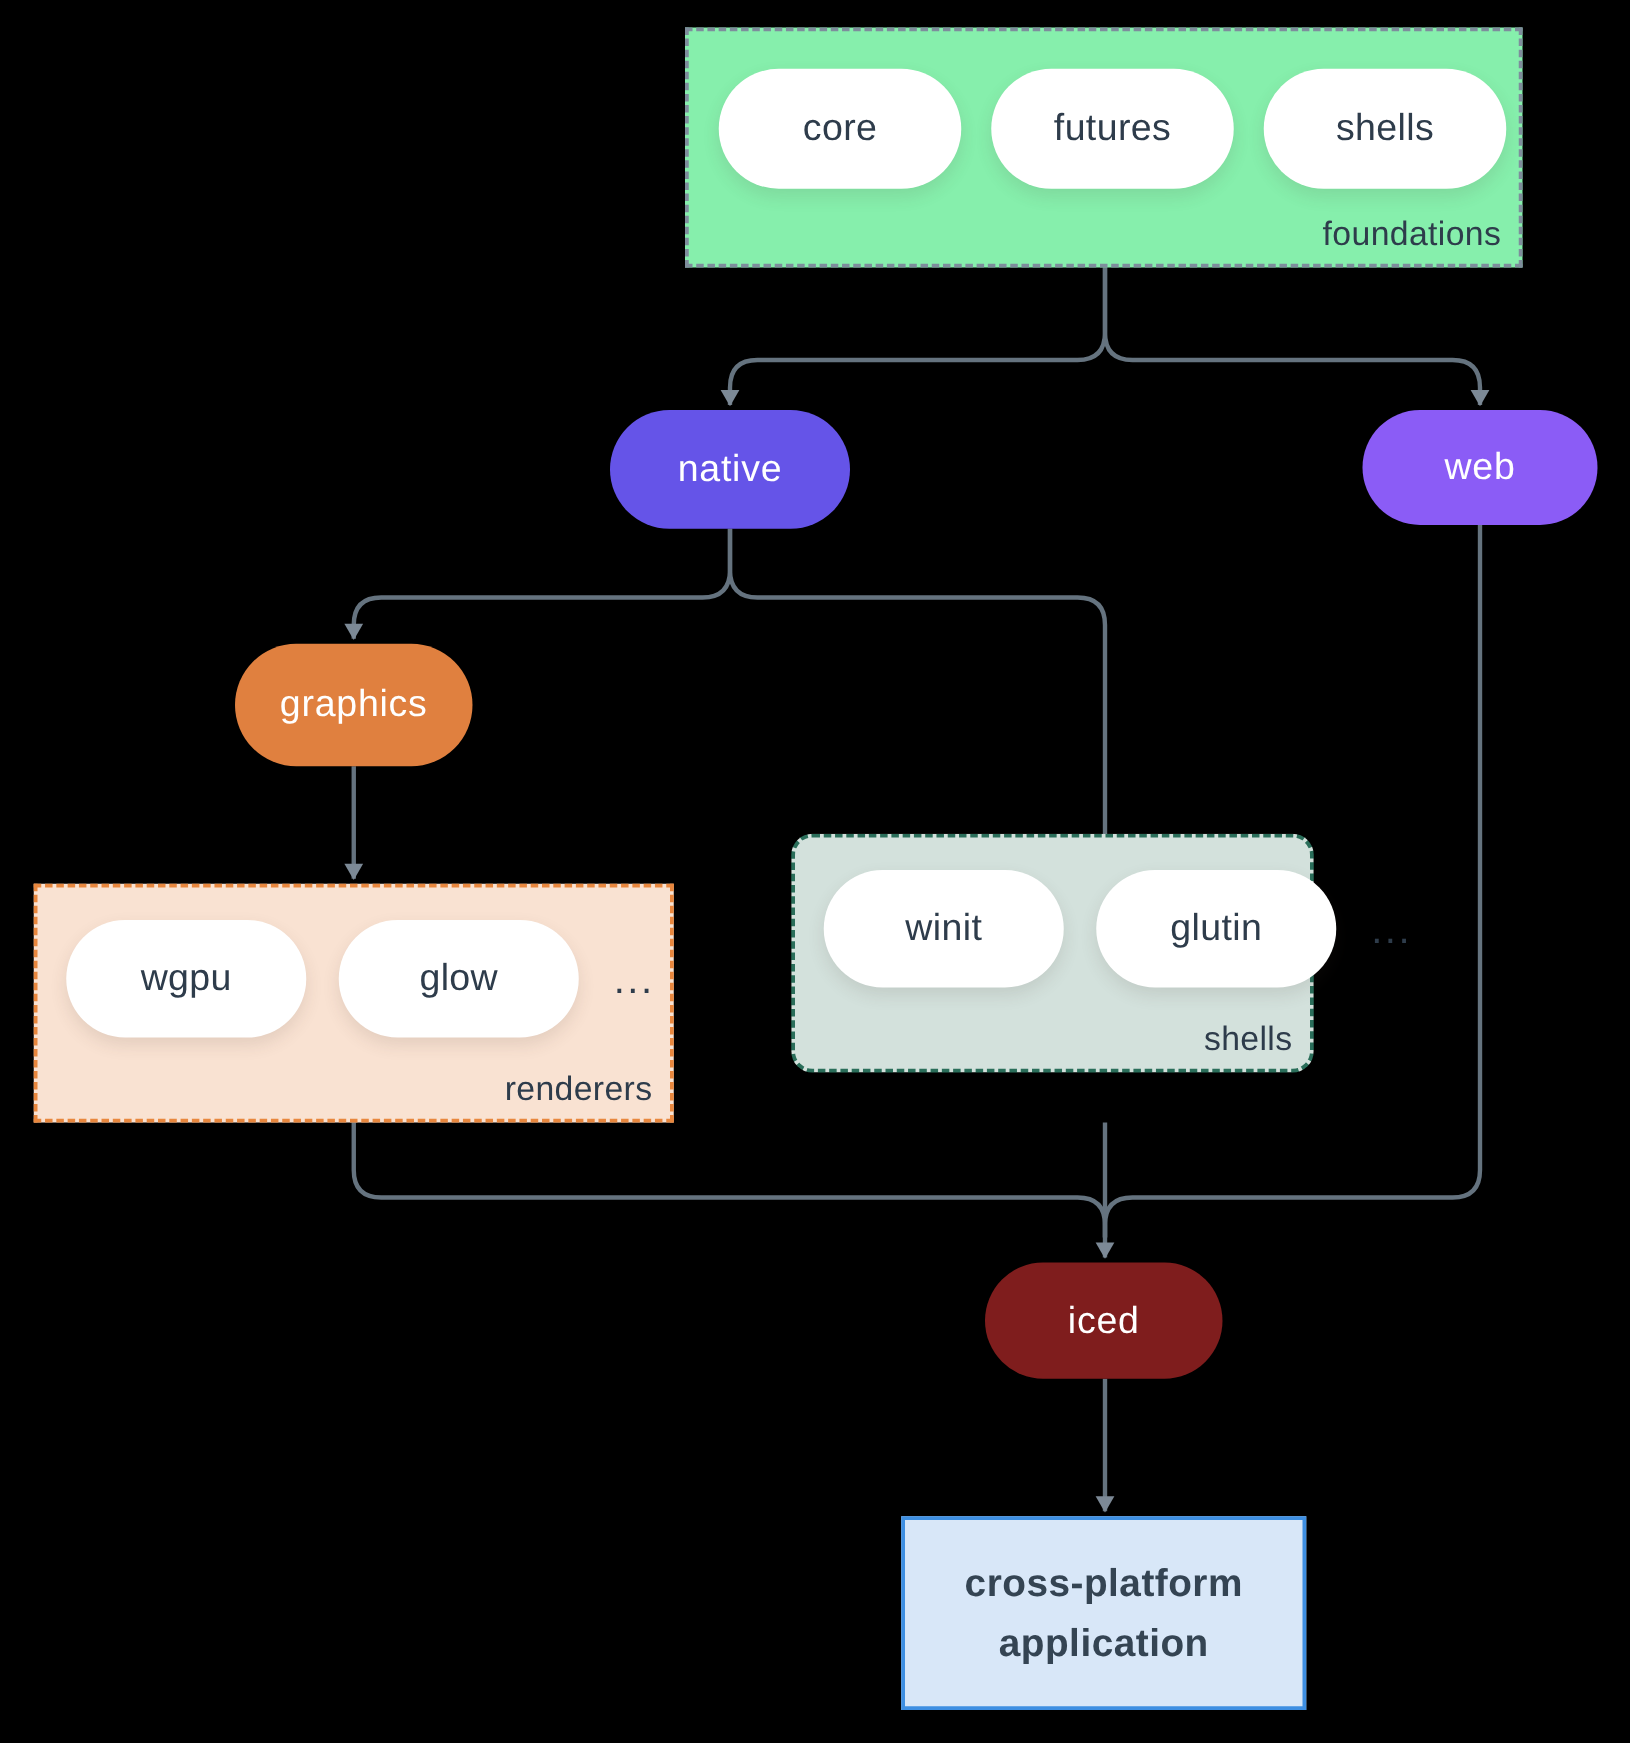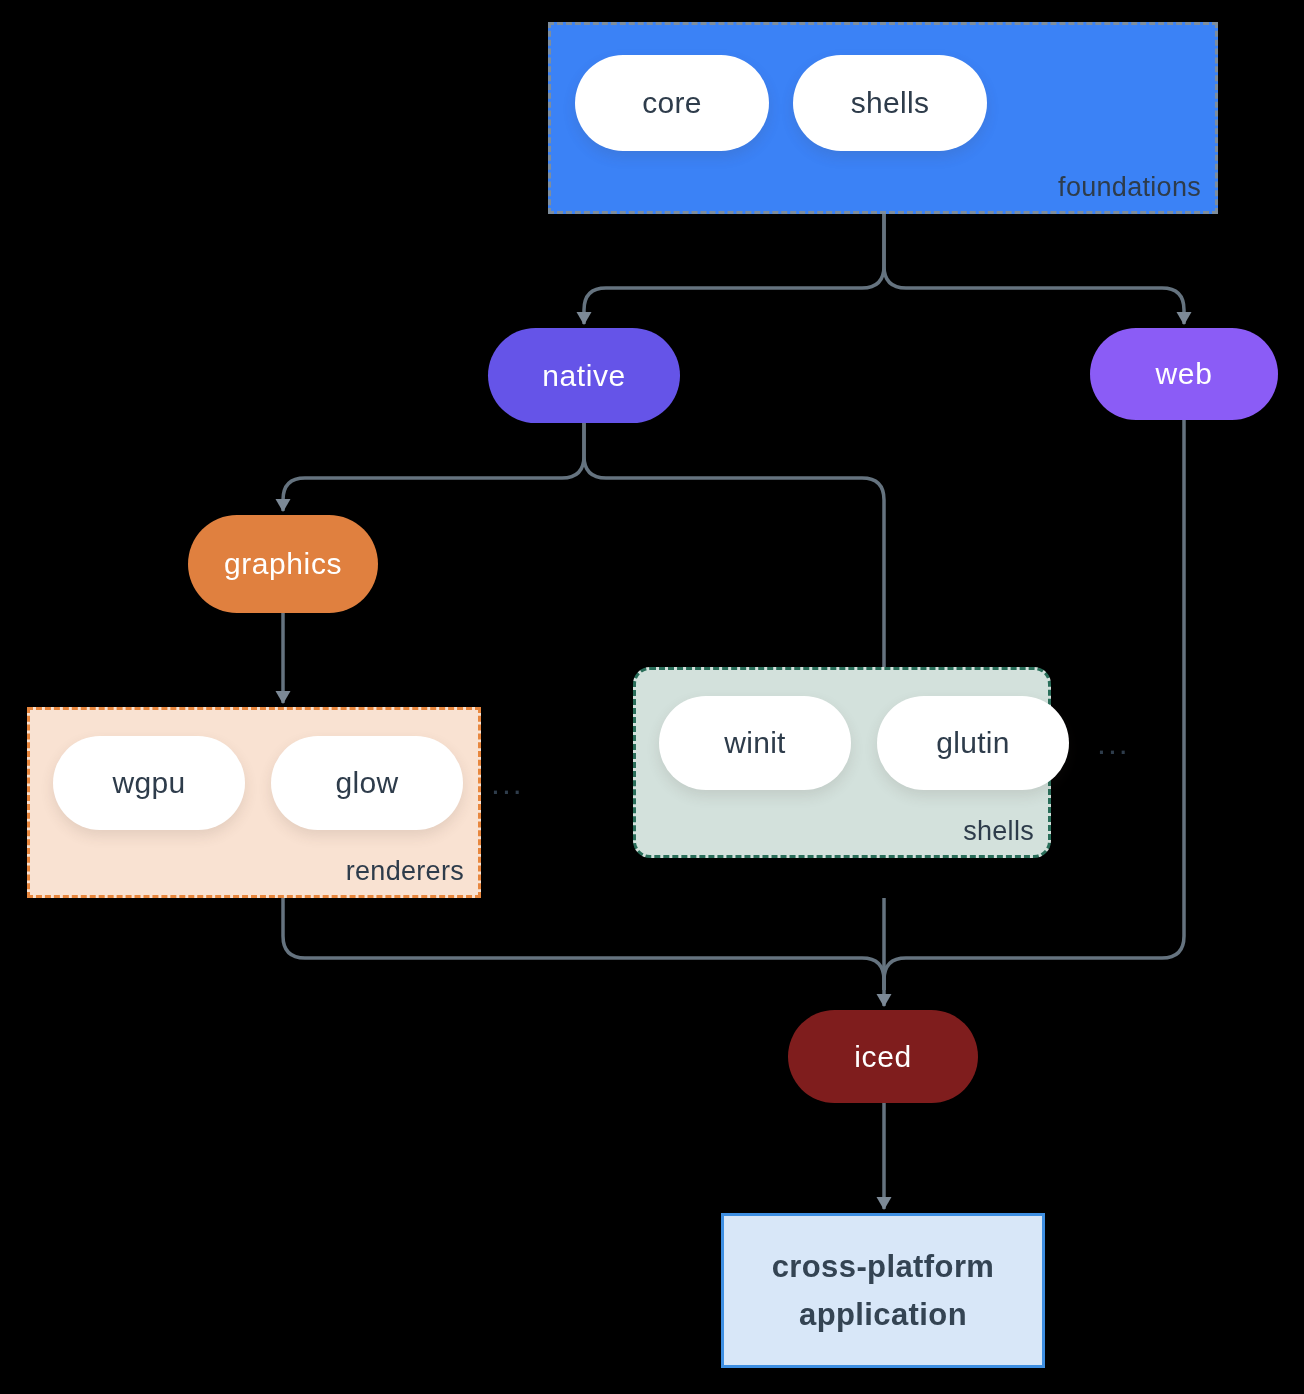--- a/index.html
+++ b/index.html
@@ -12,21 +12,21 @@
     font-family: "Liberation Sans", sans-serif;
     overflow: hidden;
   }
   .edges { position: absolute; left: 0; top: 0; width: 1304px; height: 1394px; }
   .edge { fill: none; stroke: #65737f; stroke-width: 3.5; }
   .arrowhead { fill: #7c8996; }
 
   
   .group { position: absolute; border: 3px dashed #888; }
   .group-foundations { left: 548px; top: 22px;  width: 670px; height: 192px; background: #e2e6e9; border-color: #7e8d9c; }
-  .group-renderers   { left: 27px;  top: 707px; width: 454px; height: 191px; background: #f9e2d2; border-color: #e8873e; }
+  .group-renderers   { left: 27px;  top: 707px; width: 512px; height: 191px; background: #f9e2d2; border-color: #e8873e; }
   .group-shells      { left: 633px; top: 667px; width: 418px; height: 191px; background: #d3e1dc; border-color: #2a6e5a; border-radius: 17px; }
   .group-label {
     position: absolute; right: 14px; bottom: 8px;
     font-size: 27px; color: #2e3c4b; letter-spacing: 0.3px;
   }
 
   
   .pill-row { position: absolute; display: flex; }
   .group-foundations .pill-row { left: 24px; top: 30px; gap: 24px; height: 96px; }
   .group-renderers .pill-row,
@@ -80,23 +80,24 @@
       <path class="edge" d="M584,423 L584,456 Q584,478 562,478 L305,478 Q283,478 283,500 L283,511" marker-end="url(#ah)"></path>
       <path class="edge" d="M584,423 L584,456 Q584,478 606,478 L862,478 Q884,478 884,500 L884,703" marker-end="url(#ah)"></path>
       <path class="edge" d="M283,613 L283,703" marker-end="url(#ah)"></path>
       <path class="edge" d="M283,898 L283,936 Q283,958 305,958 L862,958 Q884,958 884,980 L884,990"></path>
       <path class="edge" d="M1184,420 L1184,936 Q1184,958 1162,958 L906,958 Q884,958 884,980 L884,990"></path>
       <path class="edge" d="M884,898 L884,1006" marker-end="url(#ah)"></path>
       <path class="edge" d="M884,1103 L884,1209" marker-end="url(#ah)"></path>
     </g>
   </svg>
 
-  <div class="group group-foundations" style="background: #3b82f6; border-color: rgb(126, 141, 156);">
+  <div class="group group-foundations" style="background: #86efac; border-color: rgb(126, 141, 156);">
     <div class="pill-row">
       <div class="pill">core</div>
+      <div class="pill">futures</div>
       <div class="pill">shells</div>
     </div>
     <div class="group-label">foundations</div>
   </div>
 
   <div class="node node-native" style="background: rgb(101, 84, 232);">native</div>
   <div class="node node-web" style="background: #8b5cf6;">web</div>
 
   <div class="node node-graphics" style="background: rgb(224, 128, 63);">graphics</div>
 

